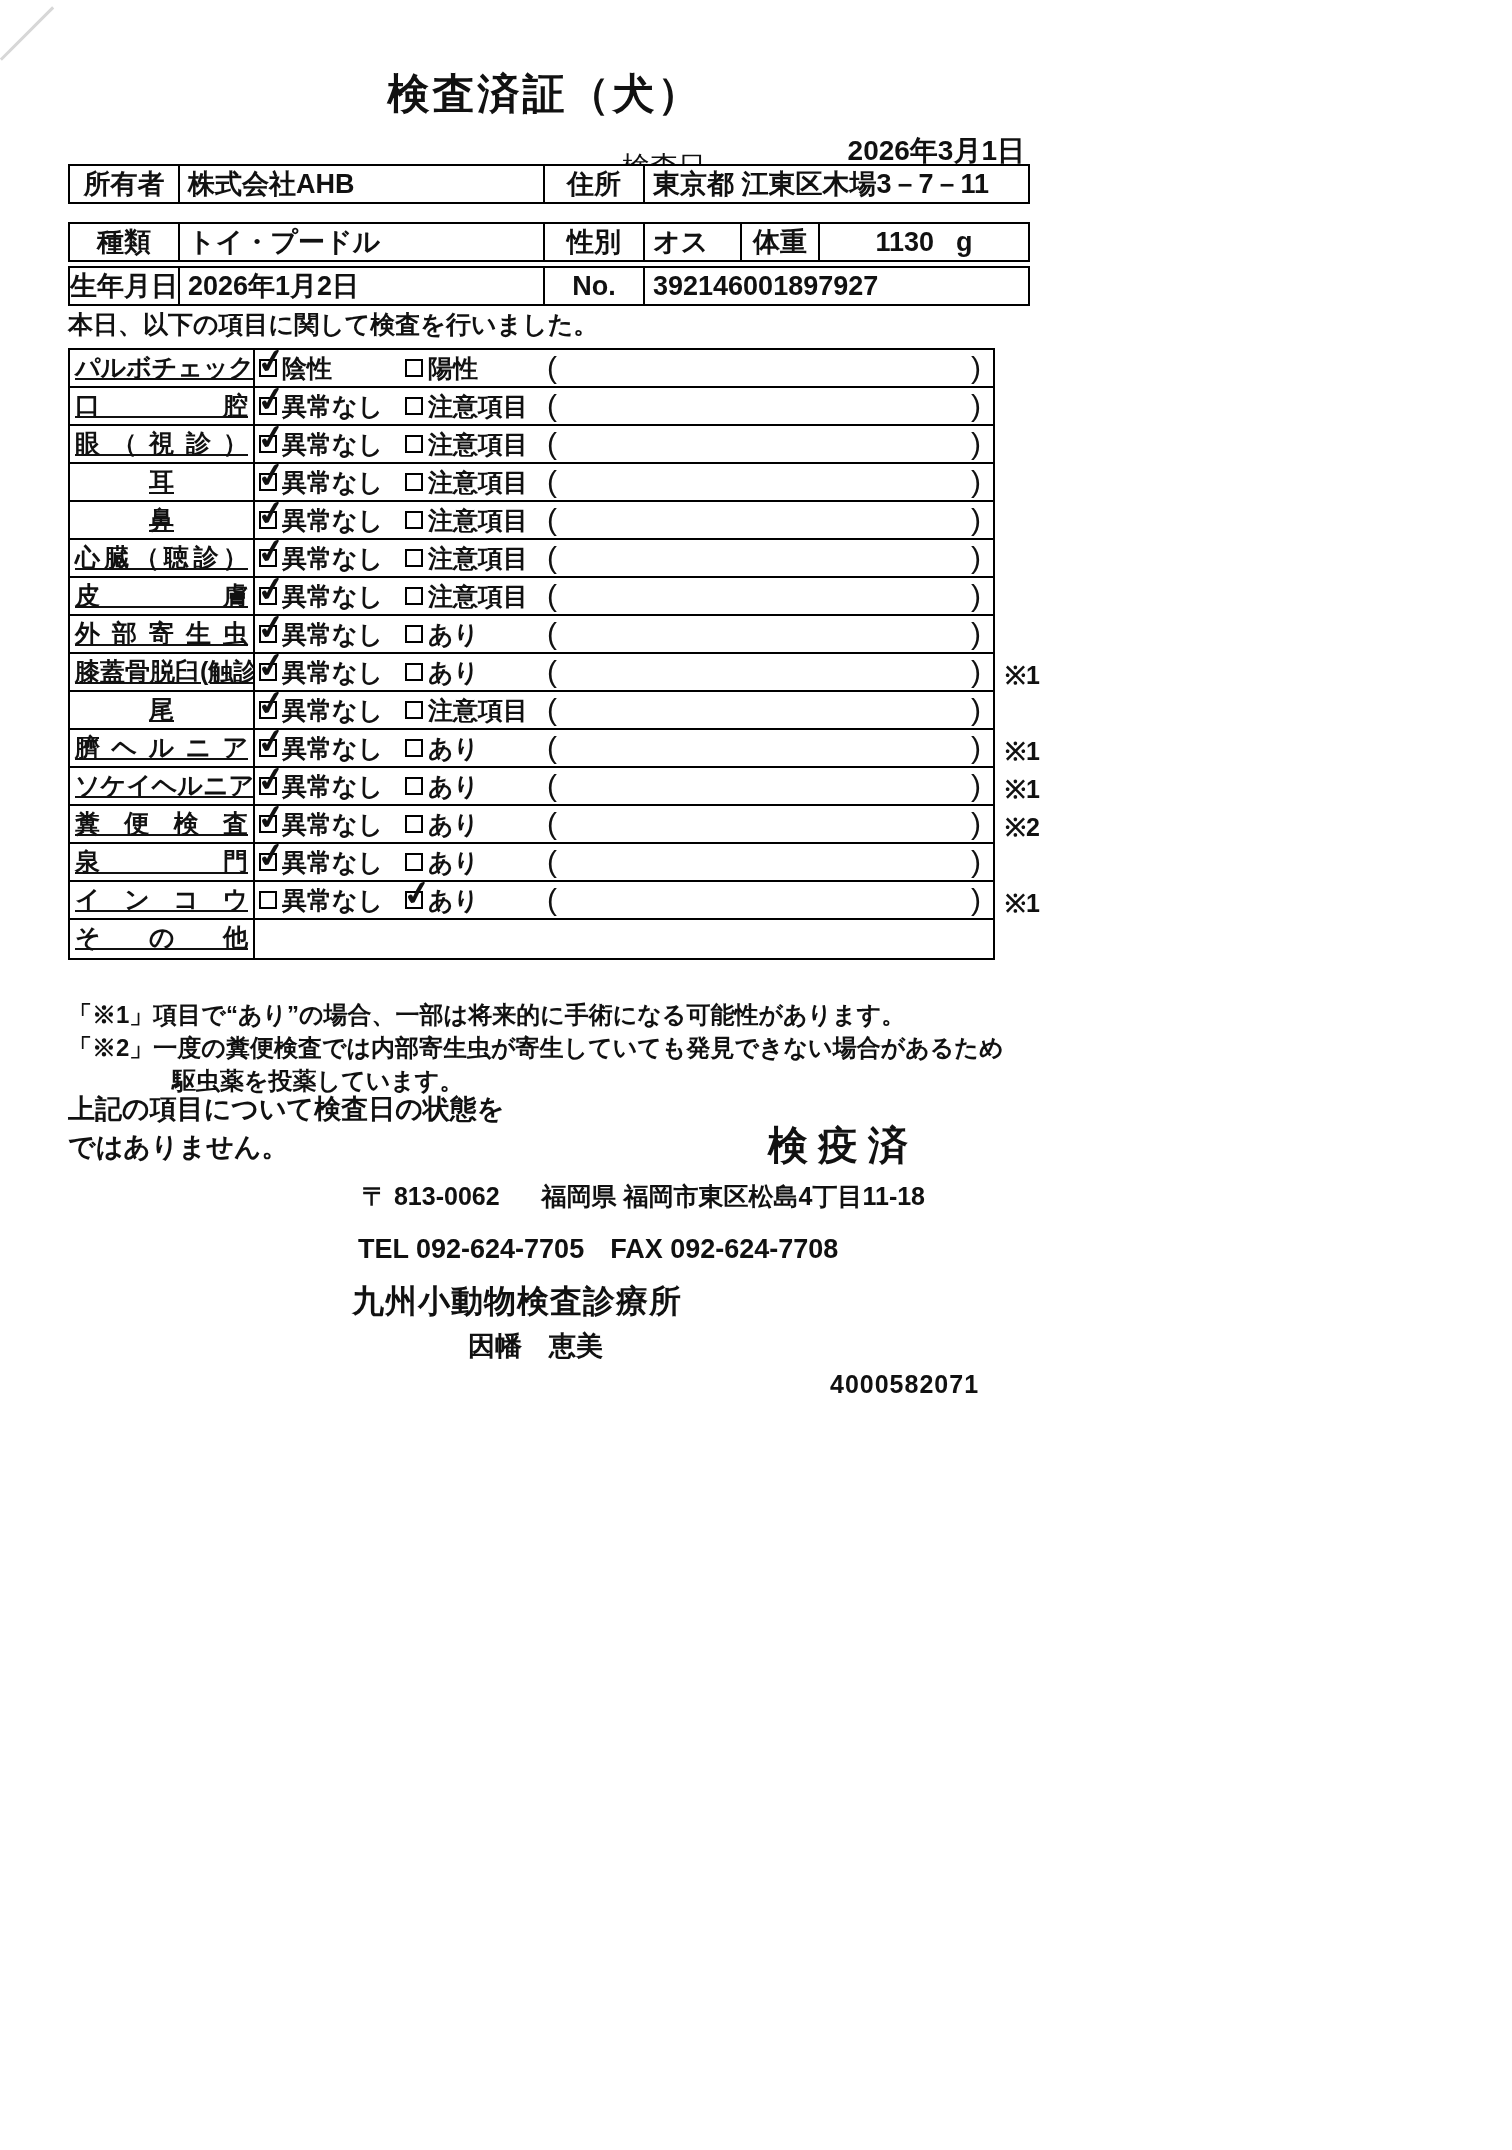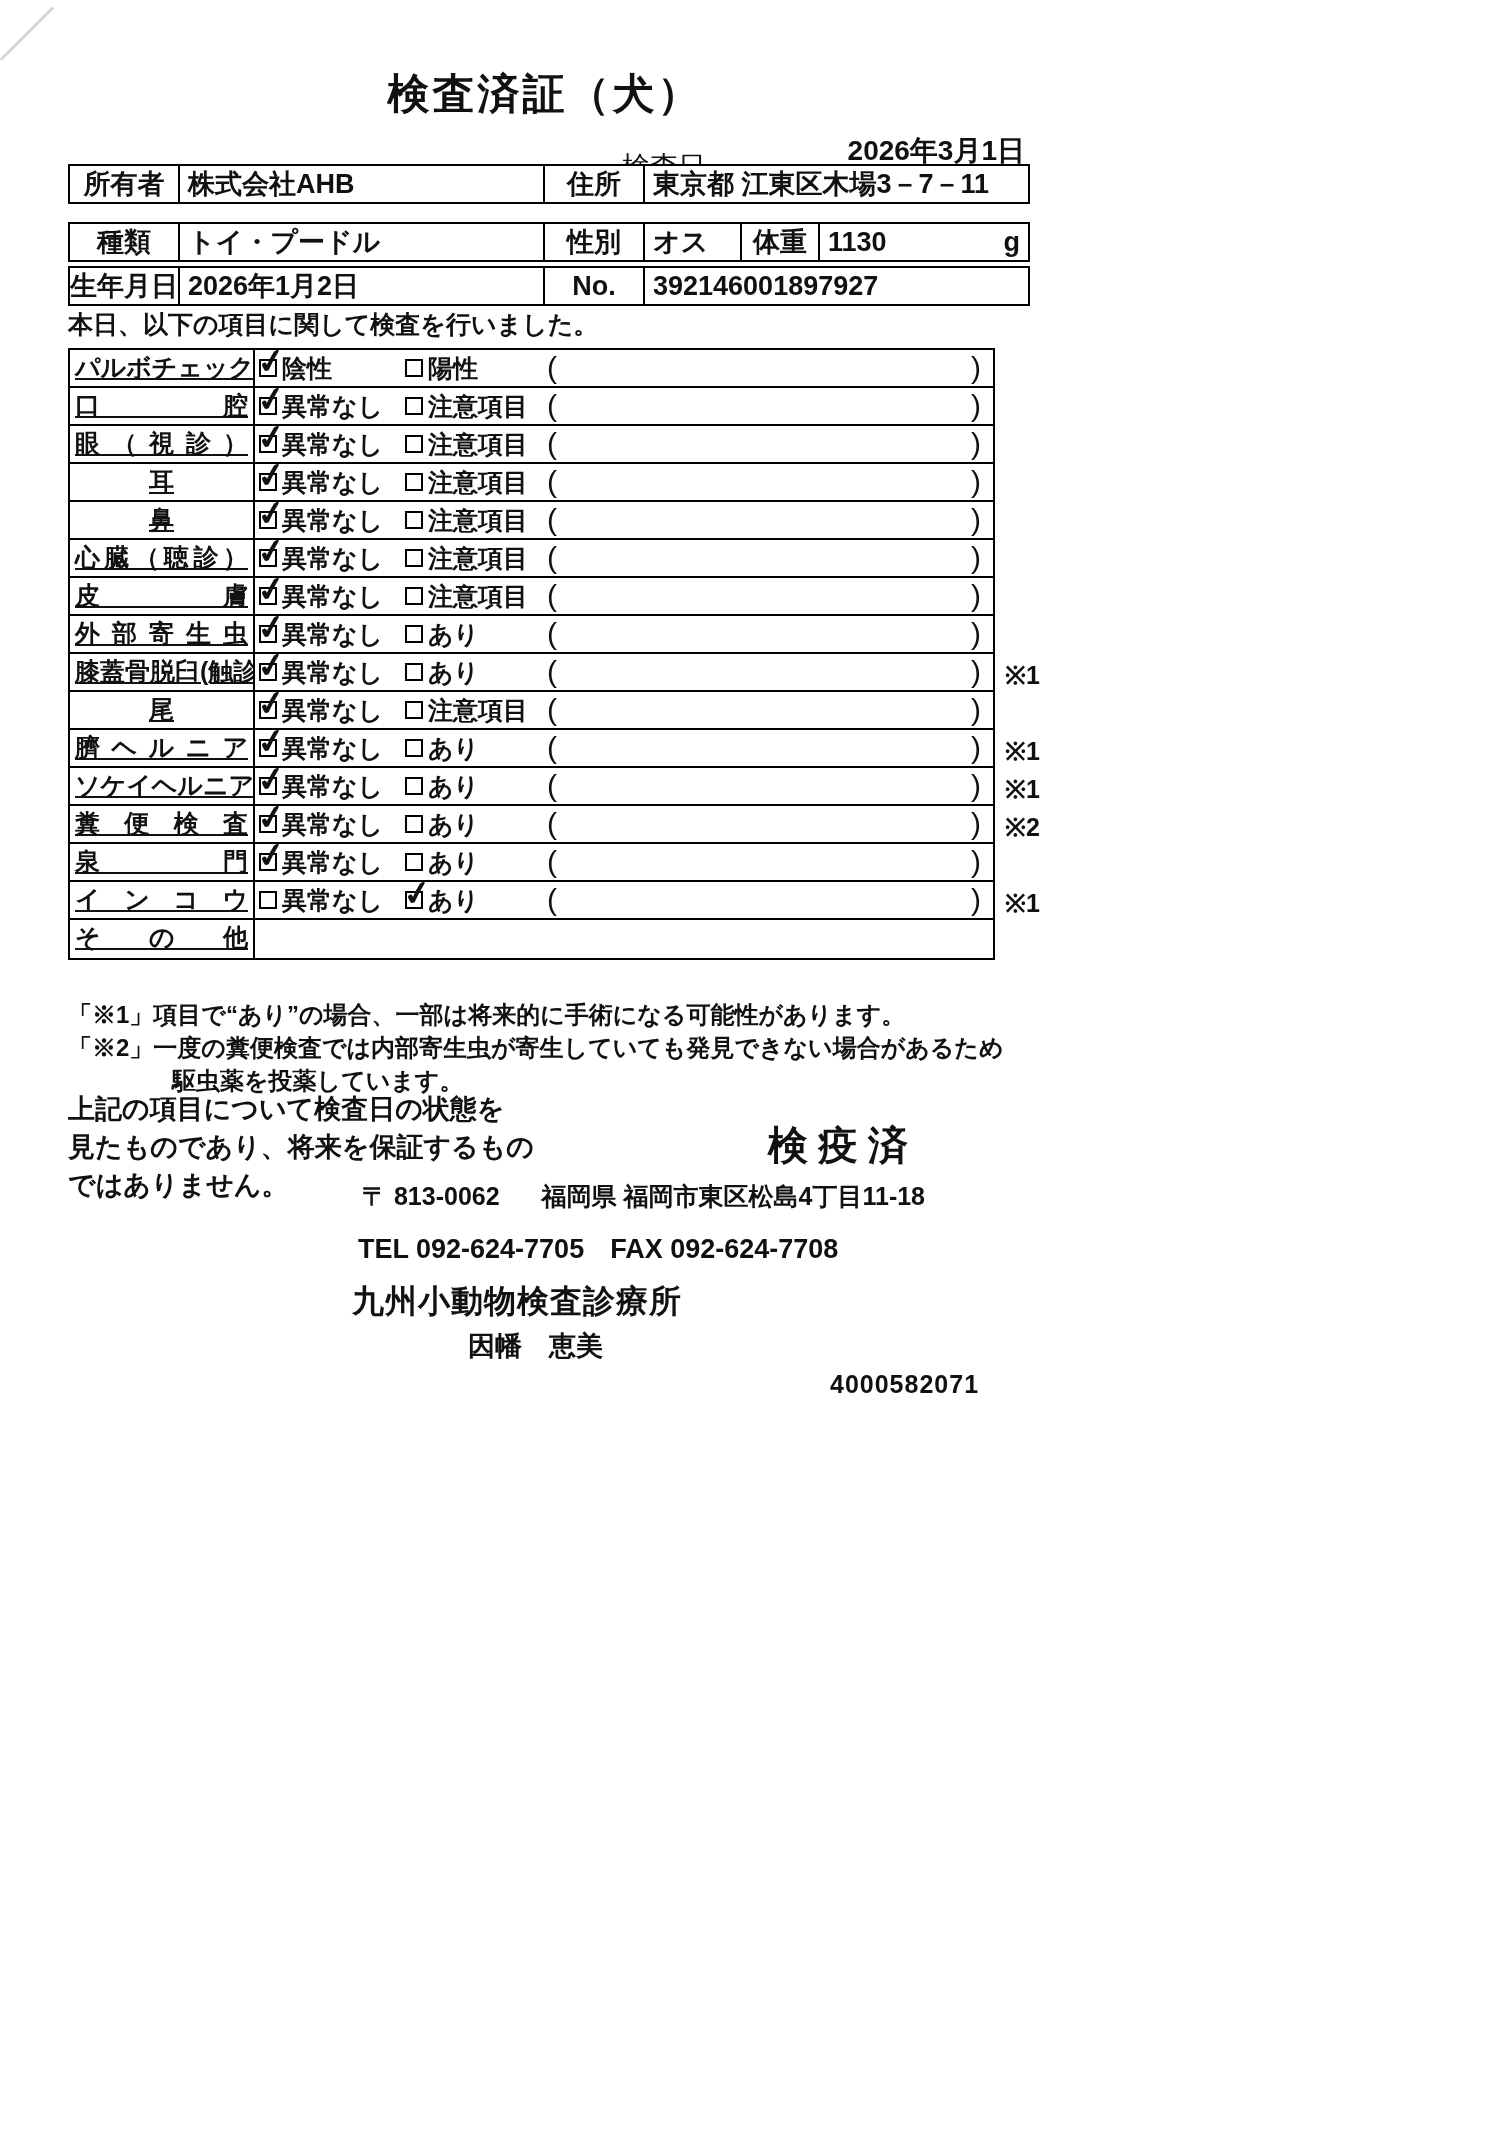--- a/index.html
+++ b/index.html
@@ -24,21 +24,21 @@
   .tbl .lab { justify-content:center; }
   .w110 { width:110px; flex:0 0 110px; }
   .w365 { width:365px; flex:0 0 365px; }
   .w100 { width:100px; flex:0 0 100px; }
   .w97  { width:97px;  flex:0 0 97px; }
   .w78  { width:78px;  flex:0 0 78px; }
   .grow { flex:1; }
   .tbl1 { top:164px;align-items:center; }
   .tbl2a { top:222px; }
   .tbl2b { top:266px; }
-  .wcell { justify-content:space-between; padding-right:16px; }
+  .wcell { justify-content:center; padding-right:16px; }
   .wunit { margin-left:22px; font-weight:600; }
 
   .intro { position:absolute; left:68px; top:308px; font-size:25px; font-weight:700; }
 
   .itable { position:absolute; left:68px; top:348px; width:927px; border:2px solid #000; background:#fff; }
   .irow { position:relative; display:flex; height:38px; border-bottom:2px solid #000; align-items:stretch; }
   .irow:last-child { border-bottom:none; }
   .ilabel {
     width:185px; flex:0 0 185px; border-right:2px solid #000;
     font-size:25px; font-weight:600; line-height:34px; padding:0 5px;
@@ -409,21 +409,20 @@
   </div>
 
   <div class="footnotes">
     <div>「※1」項目で“あり”の場合、一部は将来的に手術になる可能性があります。</div>
     <div>「※2」一度の糞便検査では内部寄生虫が寄生していても発見できない場合があるため</div>
     <div class="fn-indent">駆虫薬を投薬しています。</div>
   </div>
 
   <div class="disclaimer">
     <div>上記の項目について検査日の状態を</div>
-    <div>見たものであり、将来を保証するもの</div>
     <div>ではありません。</div>
   </div>
 
   <div class="stamp">検疫済</div>
 
   <div class="clinic-line1">
     <span>〒 813-0062</span><span class="addr">福岡県 福岡市東区松島4丁目11-18</span>
   </div>
 
   <div class="clinic-line2">

